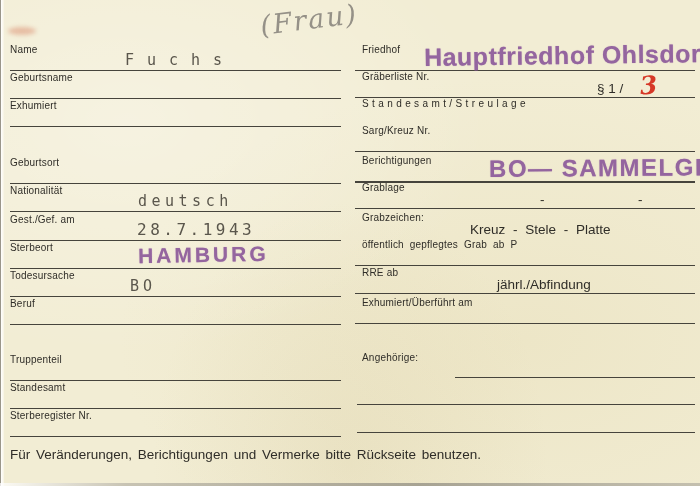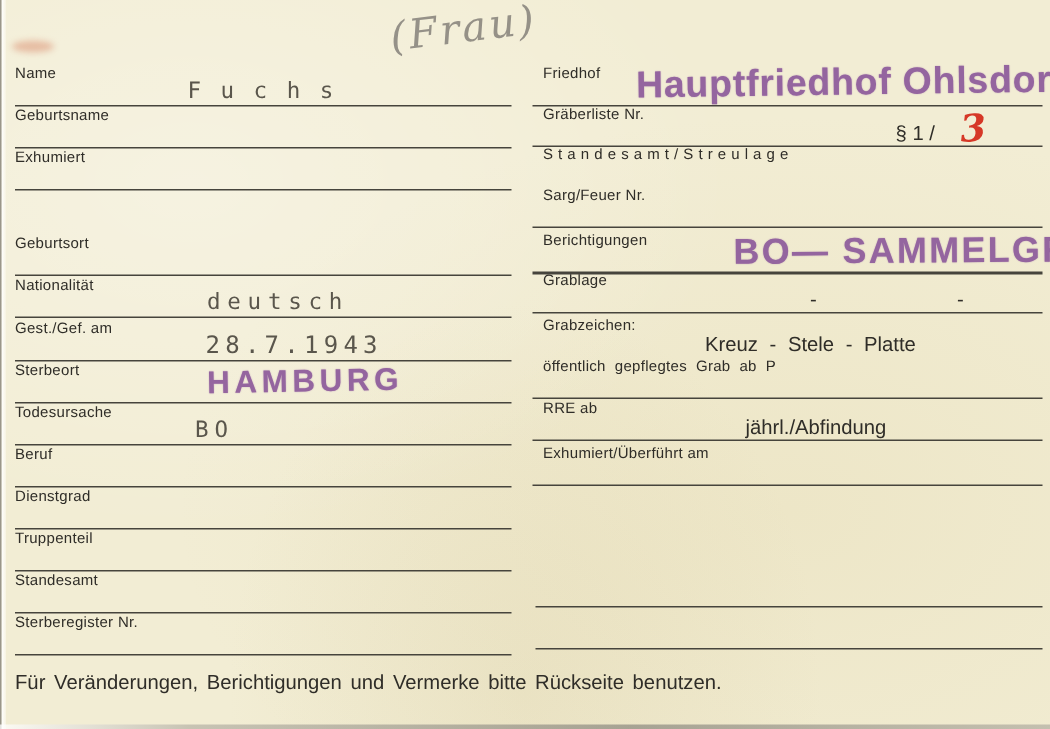--- a/index.html
+++ b/index.html
@@ -87,23 +87,20 @@
     <span class="flabel">Sterbeort</span>
     <span class="stamp stamp-small" style="left:128px;">HAMBURG</span>
   </div>
   <div class="lrow" style="top:278px">
     <span class="flabel">Todesursache</span>
     <span class="tw" style="left:120px; font-size:15px; letter-spacing:4px;">BO</span>
   </div>
   <div class="lrow" style="top:306px">
     <span class="flabel">Beruf</span>
   </div>
-  <div class="lrow" style="top:334px">
-    <span class="flabel">Dienstgrad</span>
-  </div>
   <div class="lrow" style="top:362px">
     <span class="flabel">Truppenteil</span>
   </div>
   <div class="lrow" style="top:390px">
     <span class="flabel">Standesamt</span>
   </div>
   <div class="lrow" style="top:418px">
     <span class="flabel">Sterberegister Nr.</span>
   </div>
 
@@ -113,21 +110,21 @@
   </div>
   <div class="rrow ruled" style="top:79px">
     <span class="flabel">Gräberliste Nr.</span>
     <span class="aux" style="left:242px;">§ 1 /</span>
     <span class="hand-red" style="left:285px; top:-8px;">3</span>
   </div>
   <div class="rrow" style="top:106px">
     <span class="flabel spread-label">Standesamt/Streulage</span>
   </div>
   <div class="rrow ruled" style="top:133px">
-    <span class="flabel">Sarg/Feuer Nr.</span>
+    <span class="flabel">Sarg/Kreuz Nr.</span>
   </div>
   <div class="rrow ruled thick" style="top:163px">
     <span class="flabel">Berichtigungen</span>
     <span class="stamp stamp-mid" style="left:134px;">BO— SAMMELGRAB</span>
   </div>
   <div class="rrow ruled" style="top:190px">
     <span class="flabel">Grablage</span>
     <span class="aux" style="left:185px;">-</span>
     <span class="aux" style="left:283px;">-</span>
   </div>
@@ -138,19 +135,23 @@
   <div class="rrow ruled" style="top:247px">
     <span class="flabel" style="word-spacing:3px;">öffentlich gepflegtes Grab ab P</span>
   </div>
   <div class="rrow ruled" style="top:275px">
     <span class="flabel">RRE ab</span>
     <span class="aux" style="left:142px;">jährl./Abfindung</span>
   </div>
   <div class="rrow ruled" style="top:305px">
     <span class="flabel">Exhumiert/Überführt am</span>
   </div>
+  <div class="rrow" style="top:360px">
+    <span class="flabel">Angehörige:</span>
+    <span class="partline"></span>
+  </div>
   <div class="rrow ruled" style="top:386px; left:357px; width:338px;"></div>
   <div class="rrow ruled" style="top:414px; left:357px; width:338px;"></div>
 
   <div class="footer">Für Veränderungen, Berichtigungen und Vermerke bitte Rückseite benutzen.</div>
 
   <div class="edge-bottom"></div>
 </div>
 
 </body></html>

